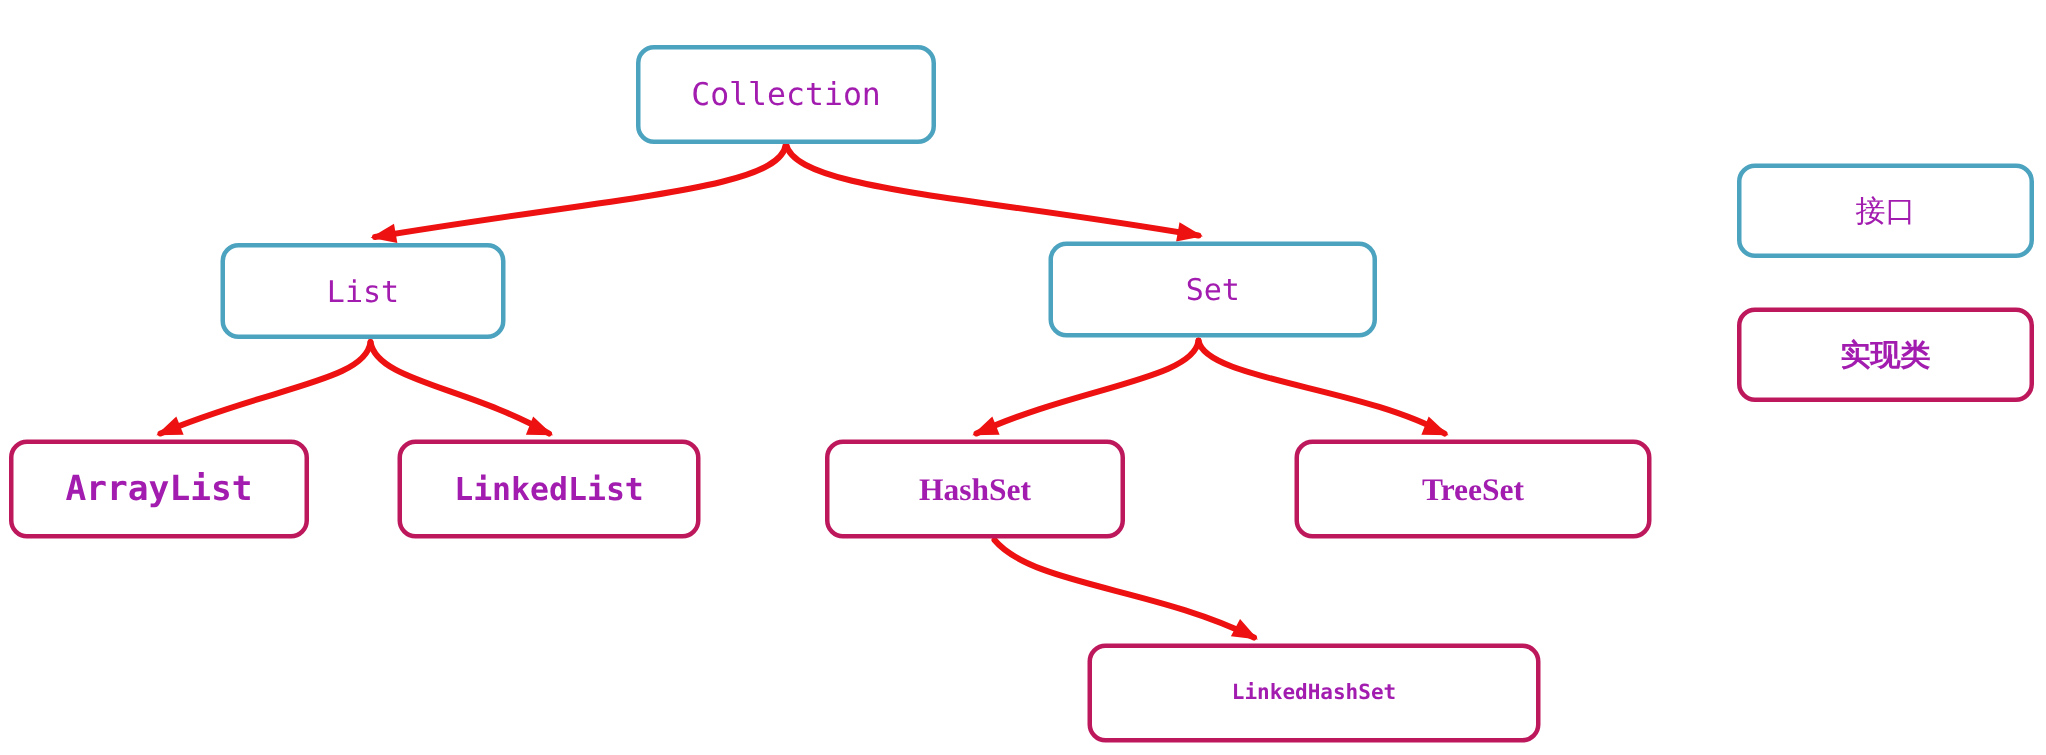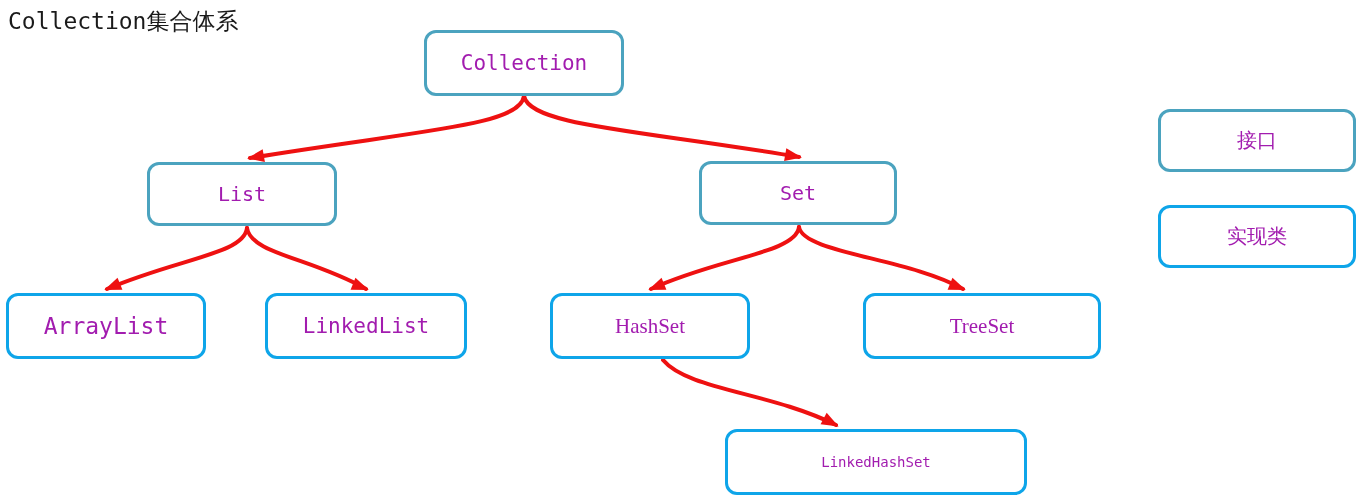--- a/index.html
+++ b/index.html
@@ -47,39 +47,39 @@
     display: flex;
     align-items: center;
     justify-content: center;
     color: #a21caf;
     white-space: nowrap;
   }
   .iface {
     border: 3px solid #4BA3BF;
   }
   .impl {
-    border: 3px solid #0ea5e9;
+    border: 3px solid #be185d;
+    font-weight: bold;
   }
 
   .mono {
     font-family: "DejaVu Sans Mono", "Liberation Mono", monospace;
   }
   .serif {
     font-family: "Liberation Serif", "DejaVu Serif", serif;
   }
   .cjk {
     font-family: "DejaVu Sans", "Liberation Sans", sans-serif;
   }
 </style>
 </head>
 <body>
 
 <div id="canvas">
 
-  <div class="title">Collection集合体系</div>
 
   <svg id="edges" viewBox="0 0 1364 503" xmlns="http://www.w3.org/2000/svg">
       <g>
         <path d="M 524 96 C 520 126 420 130 250 158" fill="none" stroke="#EE1111" stroke-width="4" stroke-linecap="round"></path>
         <polygon points="247.04557674096338,158.5209445330008 262.6585953873359,149.16767511808362 264.916021697006,161.97017590724235" fill="#EE1111"></polygon>
       </g>
       <g>
         <path d="M 524 96 C 530 126 640 130 799 157" fill="none" stroke="#EE1111" stroke-width="4" stroke-linecap="round"></path>
         <polygon points="801.9544232590366,157.5209445330008 784.0839783029941,160.97017590724235 786.3414046126642,148.16767511808362" fill="#EE1111"></polygon>
       </g>
@@ -105,21 +105,21 @@
       </g>
     </svg>
 
   <div id="nodes-layer">
       <div class="node iface" style="left: 424px; top: 30px; width: 200px; height: 66px;">
         <span class="mono" style="font-size: 21px;">Collection</span>
       </div>
       <div class="node iface" style="left: 147px; top: 162px; width: 190px; height: 64px;">
         <span class="mono" style="font-size: 20px;">List</span>
       </div>
-      <div class="node iface" style="left: 699px; top: 161px; width: 198px; height: 64px;">
+      <div class="node iface" style="left: 699px; top: 161px; width: 219px; height: 64px;">
         <span class="mono" style="font-size: 20px;">Set</span>
       </div>
       <div class="node impl" style="left: 6px; top: 293px; width: 200px; height: 66px;">
         <span class="mono" style="font-size: 23px;">ArrayList</span>
       </div>
       <div class="node impl" style="left: 265px; top: 293px; width: 202px; height: 66px;">
         <span class="mono" style="font-size: 21px;">LinkedList</span>
       </div>
       <div class="node impl" style="left: 550px; top: 293px; width: 200px; height: 66px;">
         <span class="serif" style="font-size: 21px;">HashSet</span>

